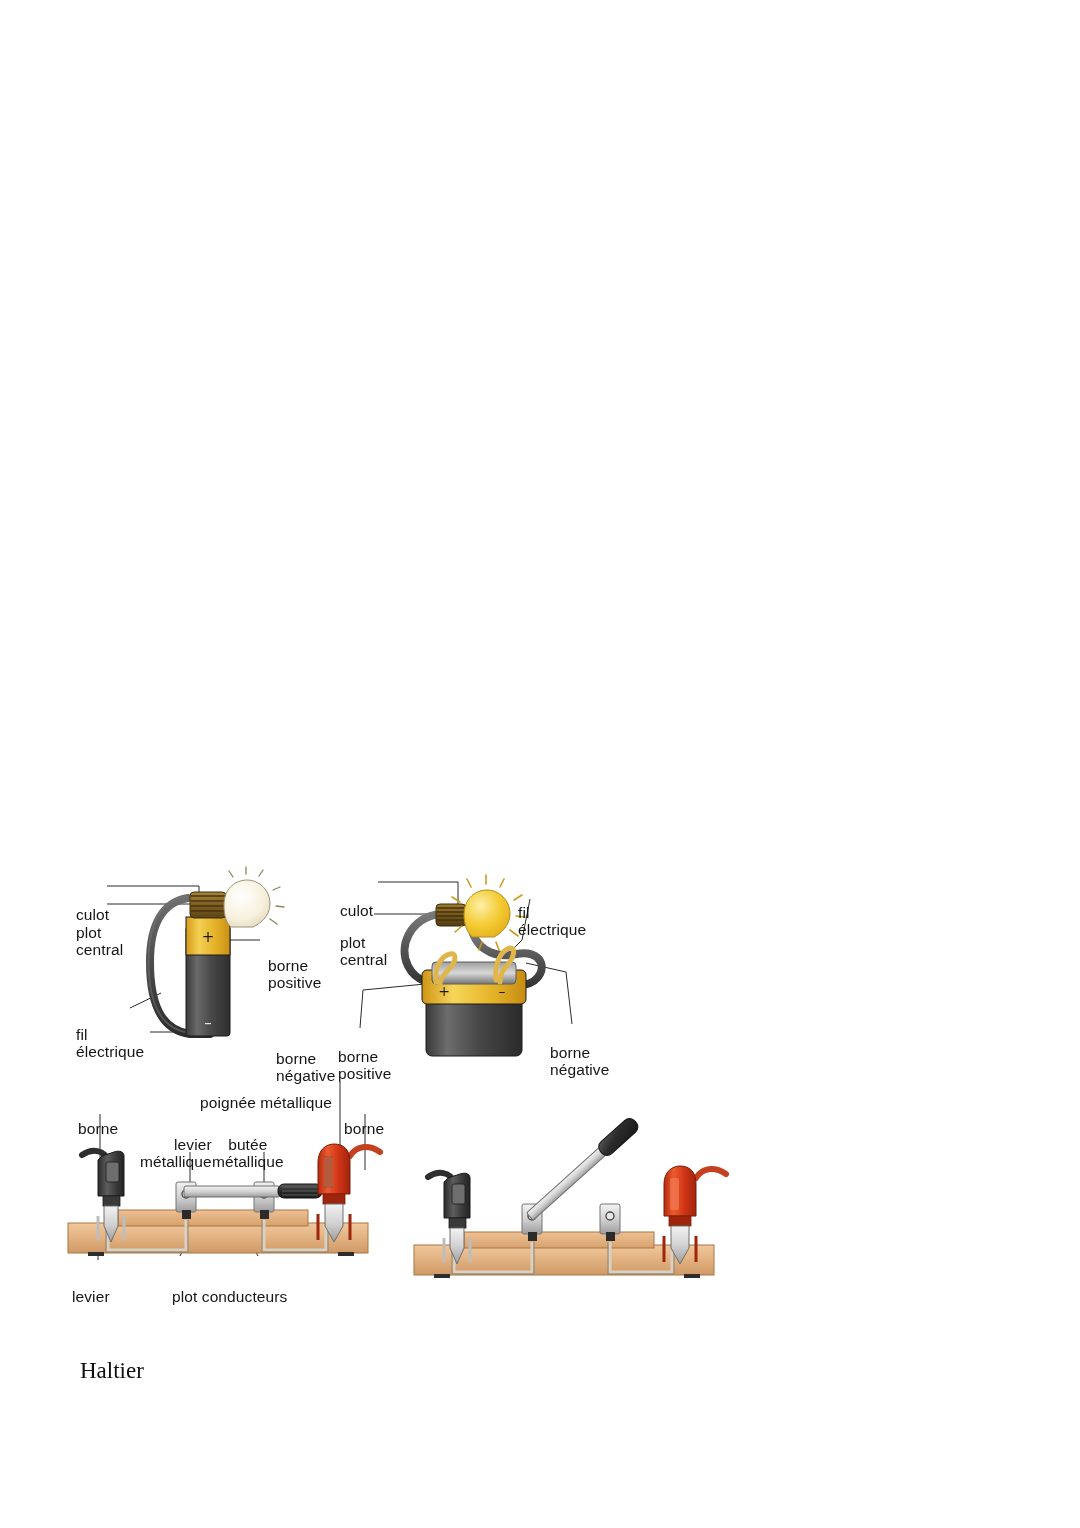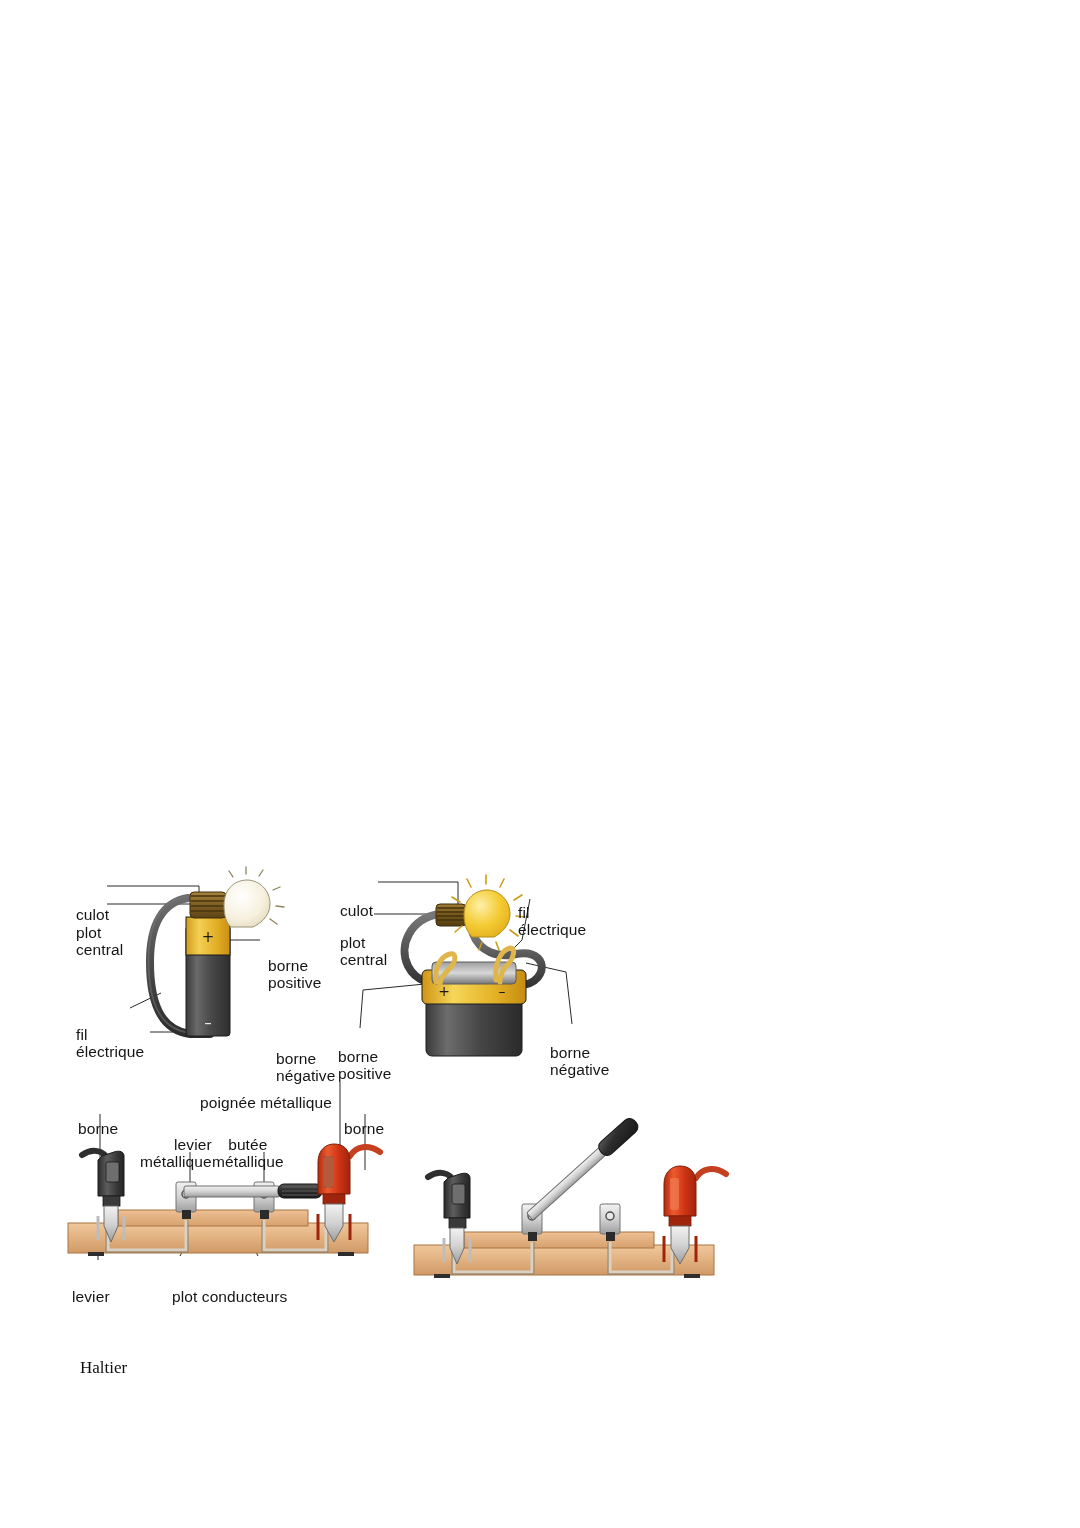--- a/index.html
+++ b/index.html
@@ -1,21 +1,21 @@
 <!DOCTYPE html>
 <html><head>
 <meta charset="utf-8">
 <style>
   html,body{margin:0;padding:0;background:#ffffff;}
   body{width:1080px;height:1528px;position:relative;overflow:hidden;
        font-family:"DejaVu Sans",sans-serif;color:#1a1a1a;}
   .page{position:absolute;inset:0;background:#fff;}
   .lbl{position:absolute;font-family:Liberation Sans, sans-serif;font-size:15.5px;
        line-height:17px;color:#151515;white-space:pre;letter-spacing:0.1px;margin-top:28px;}
-  .caption{position:absolute;font-family:"Liberation Serif",serif;font-size:17px;color:#101010;}
+  .caption{position:absolute;font-family:"Liberation Serif",serif;font-size:23px;color:#101010;}
   svg{display:block;overflow:visible;}
   .fig{position:absolute;}
 </style>
 </head>
 <body>
 
 <div class="page">
 
   <div class="fig" style="left:60px;top:862px;width:300px;height:200px;">
     <svg width="300" height="200" viewBox="0 0 300 200">

